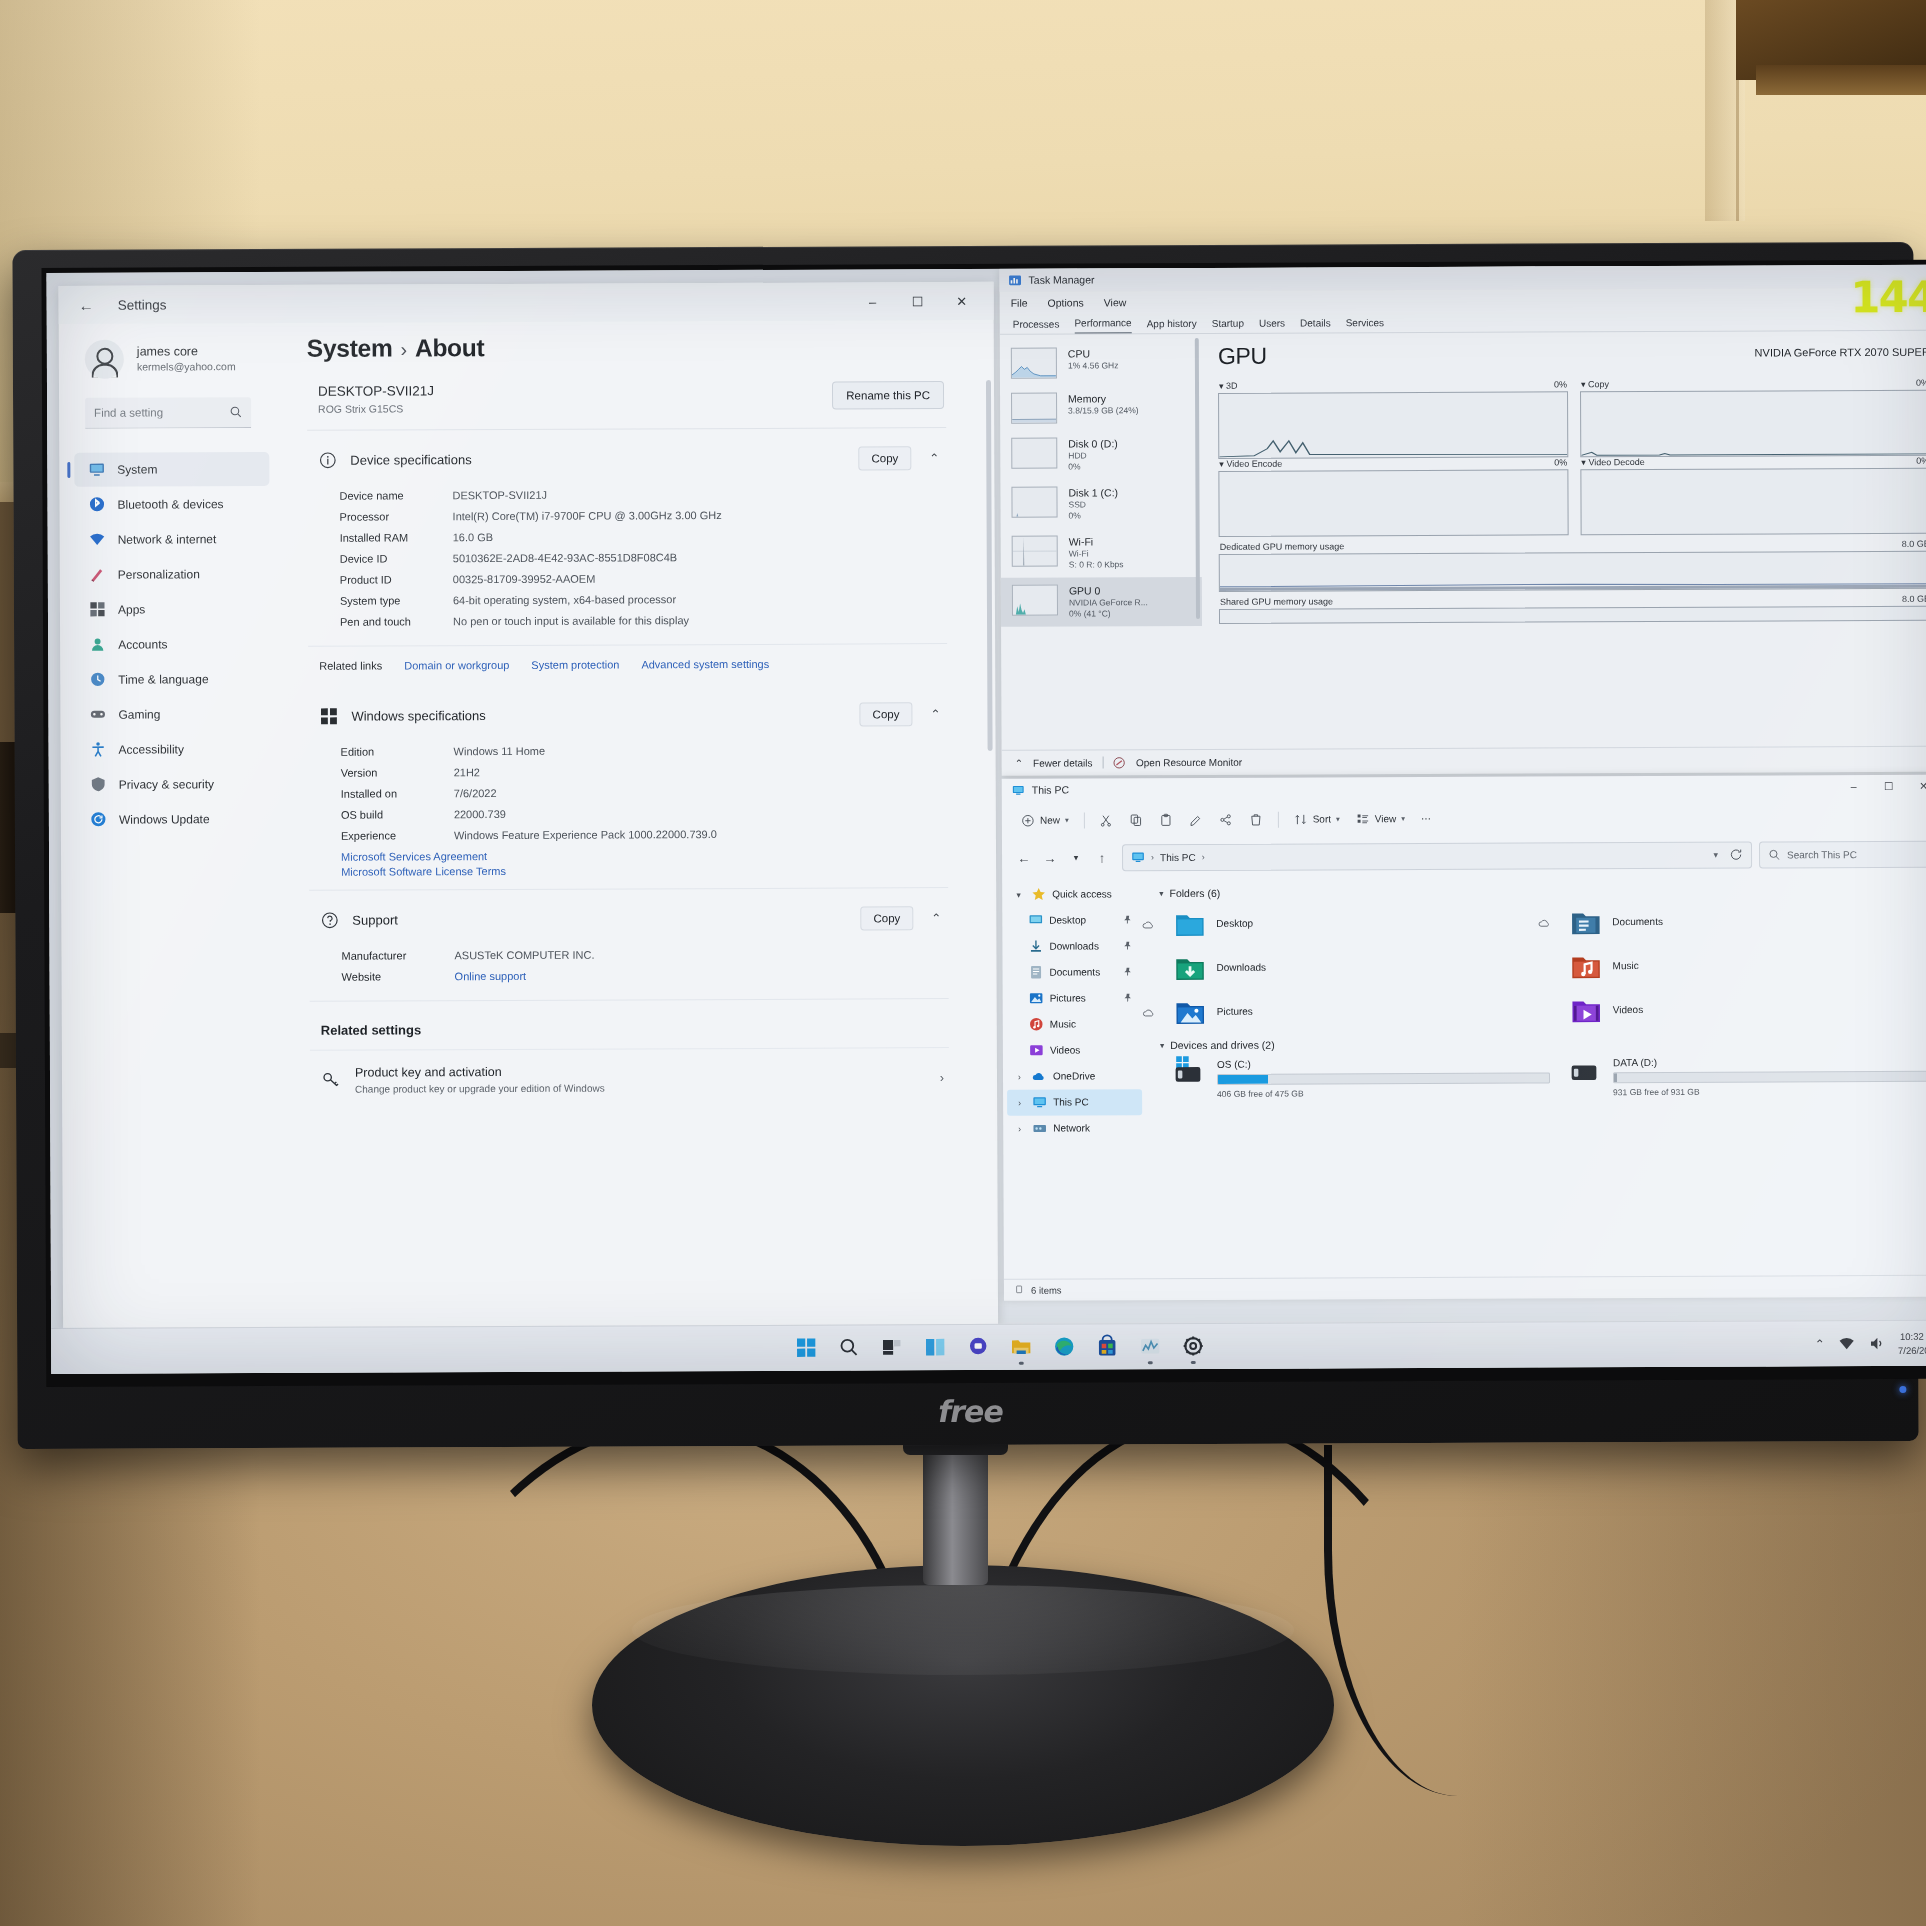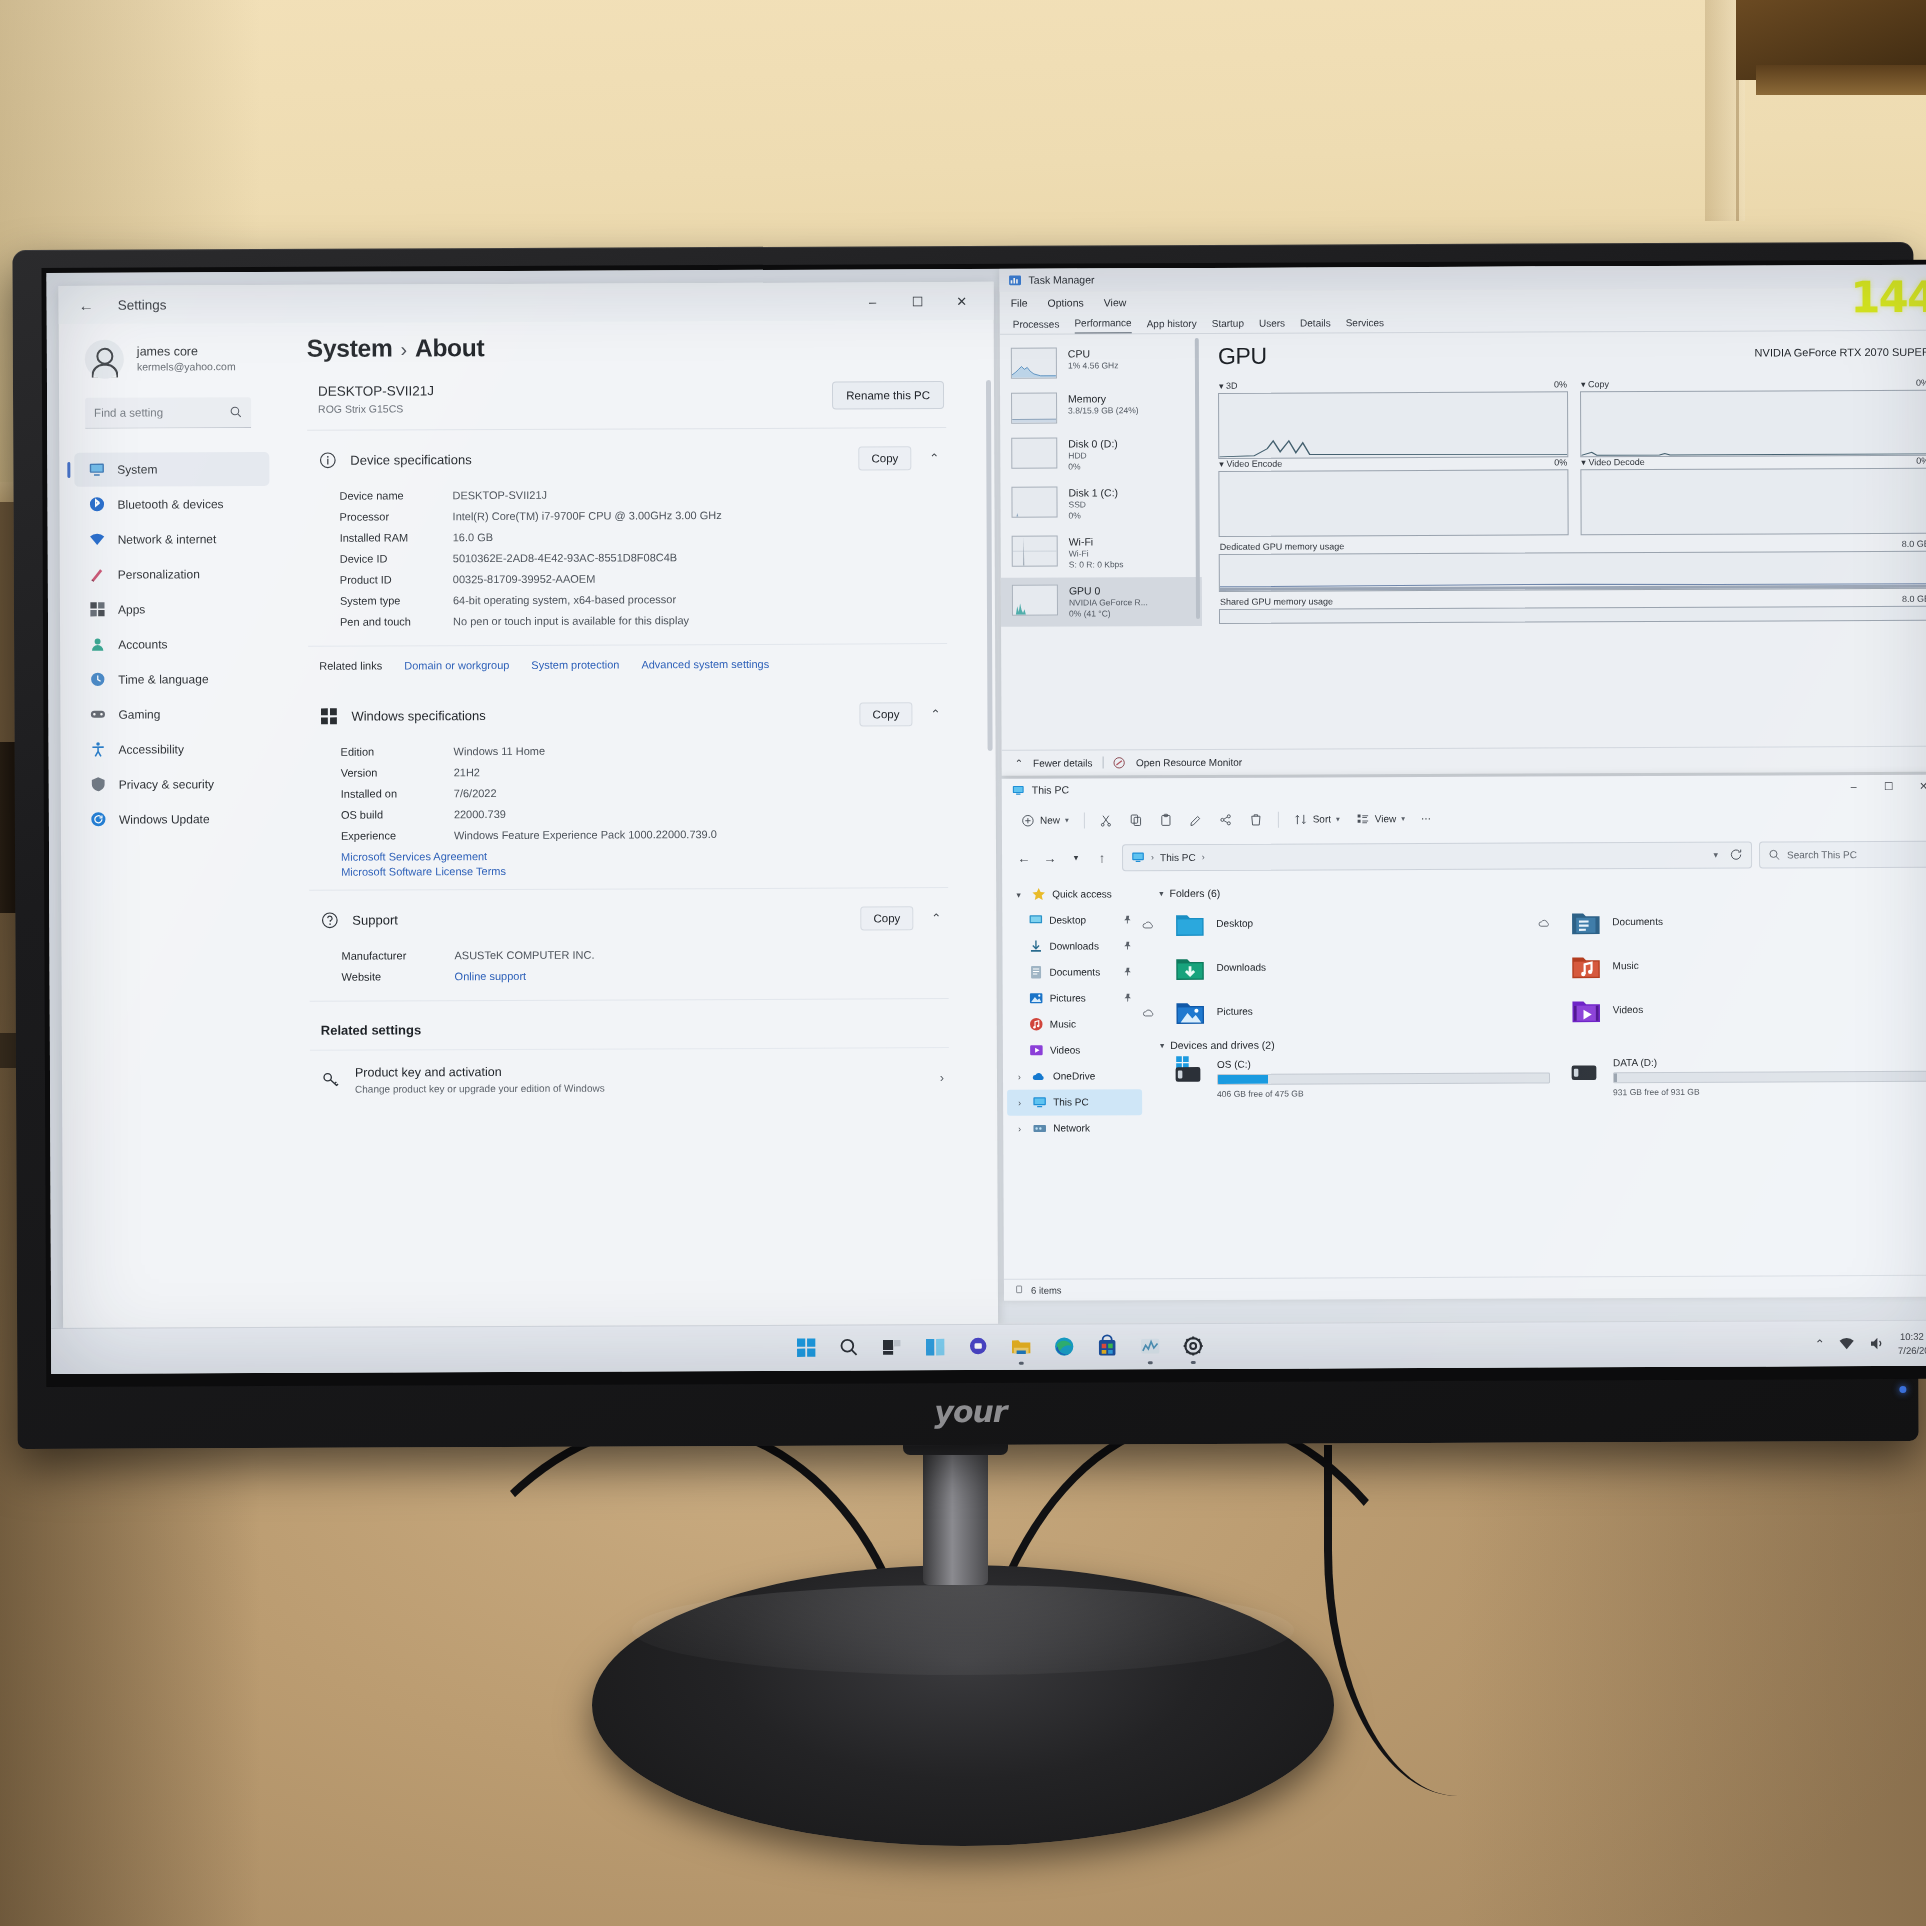--- a/index.html
+++ b/index.html
@@ -391,21 +391,21 @@
   <div class="cable cable2"></div>
   <div class="cable3"></div>
 
   <div class="stand-base"></div>
   <div class="stand-base-hi"></div>
   <div class="stand-neck"></div>
   <div class="stand-neck-top"></div>
 
   <div id="monitor">
     <div id="bezel-inner"></div>
-    <div class="bezel-brand">your</div>
+    <div class="bezel-brand">free</div>
     <div class="bezel-led"></div>
 
     <div id="screen">
       <div class="win-desktop">
 
         <div id="settings-window">
           <div class="set-titlebar">
             <div class="set-back">←</div>
             <div class="set-title">Settings</div>
             <div class="win-ctl set-min">–</div>

